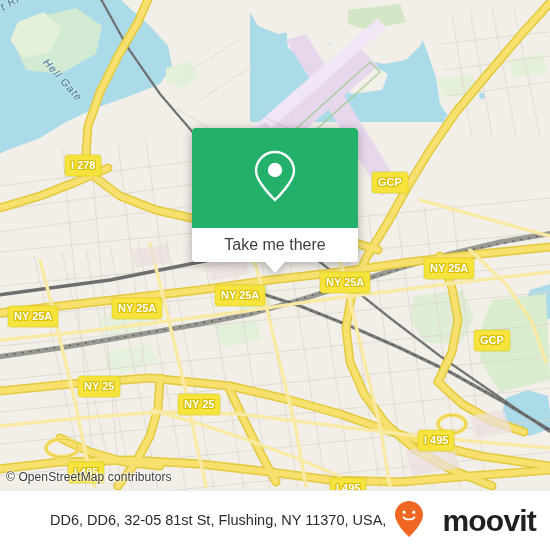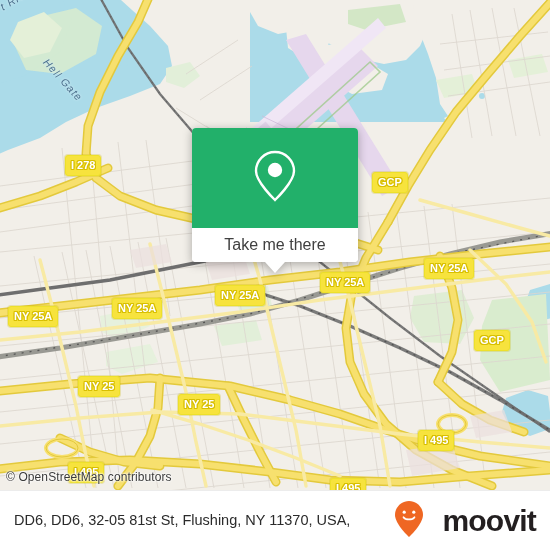--- a/index.html
+++ b/index.html
@@ -90,20 +90,21 @@
   }
 
   
   #footer {
     position: absolute; left: 0; top: 490px;
     width: 550px; height: 60px;
     background: #ffffff;
     display: flex; align-items: center;
     border-top: 1px solid #ececec;
     overflow: hidden;
+    padding-left: 36px;
   }
   #footer .addr {
     flex: 1 1 auto;
     padding-left: 14px; padding-right: 8px;
     font-size: 14.5px;
     line-height: 19px;
     color: #2b2b2b;
   }
   #footer .addr .l2 { display: block; }
   #footer .brand {

